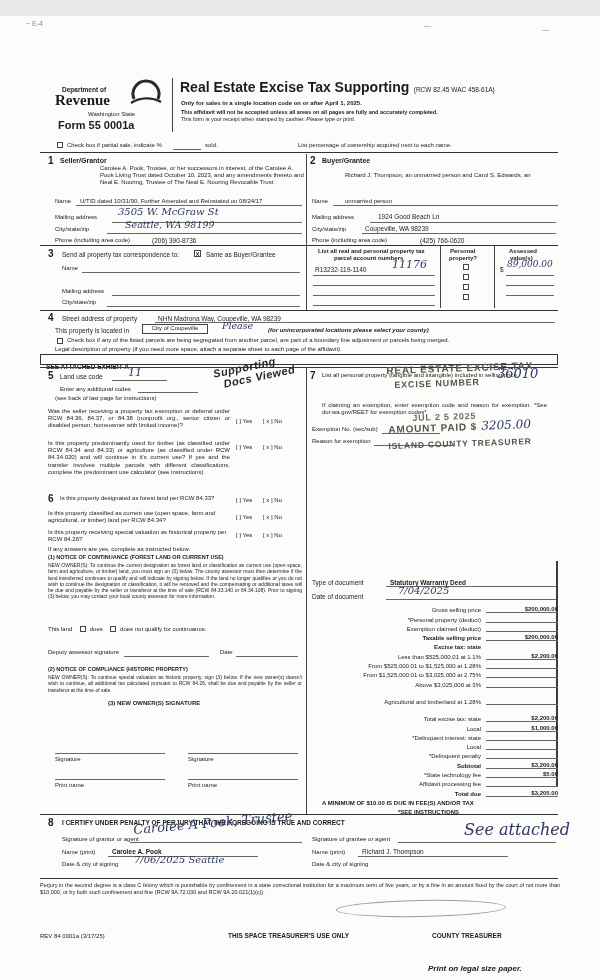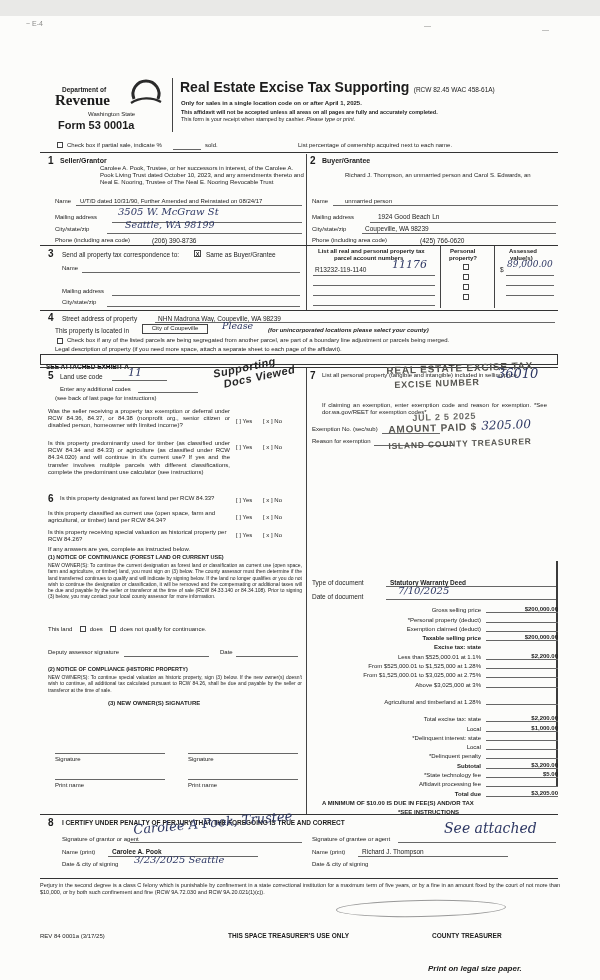--- a/index.html
+++ b/index.html
@@ -49,21 +49,21 @@
   <span class="a t7 gray" style="left:542px;top:10px">—</span>
   <div class="a" style="left:556px;top:545px;width:2px;height:225px;background:#191919;opacity:.85"></div>
 
   <svg class="a" style="left:128px;top:60px" width="36" height="36" viewBox="0 0 36 36">
     <path d="M6 23 A 13 13 0 1 1 30 23" fill="none" stroke="#2a2a2a" stroke-width="3"></path>
     <path d="M3 27 C 12 21, 24 21, 33 26" fill="none" stroke="#2a2a2a" stroke-width="2.2"></path>
   </svg>
   <span class="a t65 b" style="left:62px;top:70px">Department of</span>
   <span class="a rev" style="left:55px;top:76px">Revenue</span>
   <span class="a t6" style="left:88px;top:95px">Washington State</span>
-  <span class="a b" style="left:58px;top:103px;font-size:11px">Form 53 0001a</span>
+  <span class="a b" style="left:58px;top:103px;font-size:11px">Form 55 0001a</span>
   <div class="vl" style="left:172px;top:62px;height:54px"></div>
 
   <div class="a" style="left:180px;top:62px">
     <span class="title">Real Estate Excise Tax Supporting</span>
     <span class="t65">(RCW 82.45 WAC 458-61A)</span>
   </div>
   <span class="a t6 b" style="left:181px;top:84px">Only for sales in a single location code on or after April 1, 2025.</span>
   <span class="a t55 b" style="left:181px;top:93px">This affidavit will not be accepted unless all areas on all pages are fully and accurately completed.</span>
   <div class="a t55" style="left:181px;top:100px">
     <span>This form is your receipt when stamped by cashier. </span><span class="i">Please type or print.</span>
@@ -260,21 +260,21 @@
   <span class="a t6" style="left:312px;top:422px">Reason for exemption</span>
   <div class="hl" style="left:374px;top:429px;width:80px"></div>
   <div class="a tilt2" style="left:388px;top:419px">
     <span class="stamp" style="font-size:8.5px">ISLAND COUNTY TREASURER</span>
   </div>
 
   <span class="a t65" style="left:312px;top:563px">Type of document</span>
   <span class="a t65 b" style="left:390px;top:563px">Statutory Warranty Deed</span>
   <div class="hl" style="left:386px;top:570px;width:170px"></div>
   <span class="a t65" style="left:312px;top:577px">Date of document</span>
-  <span class="a hw" style="left:398px;top:569px;font-size:10px">7/10/2025</span>
+  <span class="a hw" style="left:398px;top:569px;font-size:10px">7/04/2025</span>
   <div class="hl" style="left:386px;top:583px;width:170px"></div>
 
   <div class="taxtable">
     <div class="trow">
         <span class="lab">Gross selling price</span>
         <span class="val">$200,000.00</span>
       </div>
     <div class="trow">
         <span class="lab">*Personal property (deduct)</span>
         <span class="val"></span>
@@ -355,31 +355,31 @@
 
   <span class="a secnum" style="left:48px;top:801px">8</span>
   <span class="a t65 b" style="left:62px;top:803px">I CERTIFY UNDER PENALTY OF PERJURY THAT THE FOREGOING IS TRUE AND CORRECT</span>
 
   <span class="a t6" style="left:62px;top:820px">Signature of grantor or agent</span>
   <div class="hl" style="left:130px;top:826px;width:172px"></div>
   <span class="a hw sigscript" style="left:134px;top:806px;font-size:13px">Carolee A Pook, Trustee</span>
 
   <span class="a t6" style="left:312px;top:820px">Signature of grantee or agent</span>
   <div class="hl" style="left:398px;top:826px;width:158px"></div>
-  <span class="a hw" style="left:444px;top:804px;font-size:14px">See attached</span>
+  <span class="a hw" style="left:464px;top:804px;font-size:16px">See attached</span>
 
   <span class="a t6" style="left:62px;top:833px">Name (print)</span>
   <span class="a t65 b" style="left:112px;top:832px">Carolee A. Pook</span>
   <div class="hl" style="left:108px;top:840px;width:150px"></div>
   <span class="a t6" style="left:312px;top:833px">Name (print)</span>
   <span class="a t65" style="left:362px;top:832px">Richard J. Thompson</span>
   <div class="hl" style="left:358px;top:840px;width:150px"></div>
 
   <span class="a t6" style="left:62px;top:845px">Date &amp; city of signing</span>
-  <span class="a hw" style="left:134px;top:838px;font-size:10px">3/23/2025   Seattle</span>
+  <span class="a hw" style="left:134px;top:838px;font-size:10px">7/06/2025   Seattle</span>
   <span class="a t6" style="left:312px;top:845px">Date &amp; city of signing</span>
 
   <div class="rule" style="left:40px;top:862px;width:518px"></div>
 
   <div class="a t55 j" style="left:40px;top:866px;width:520px">Perjury in the second degree is a class C felony which is punishable by confinement in a state correctional institution for a maximum term of five years, or by a fine in an amount fixed by the court of not more than $10,000, or by both such confinement and fine (RCW 9A.72.030 and RCW 9A.20.021(1)(c)).</div>
   <div class="ellipse" style="left:336px;top:884px;width:170px;height:17px"></div>
 
   <span class="a t6" style="left:40px;top:917px">REV 84 0001a (3/17/25)</span>
   <span class="a t65 b" style="left:228px;top:916px">THIS SPACE TREASURER'S USE ONLY</span>
   <span class="a t65 b" style="left:432px;top:916px">COUNTY TREASURER</span>

